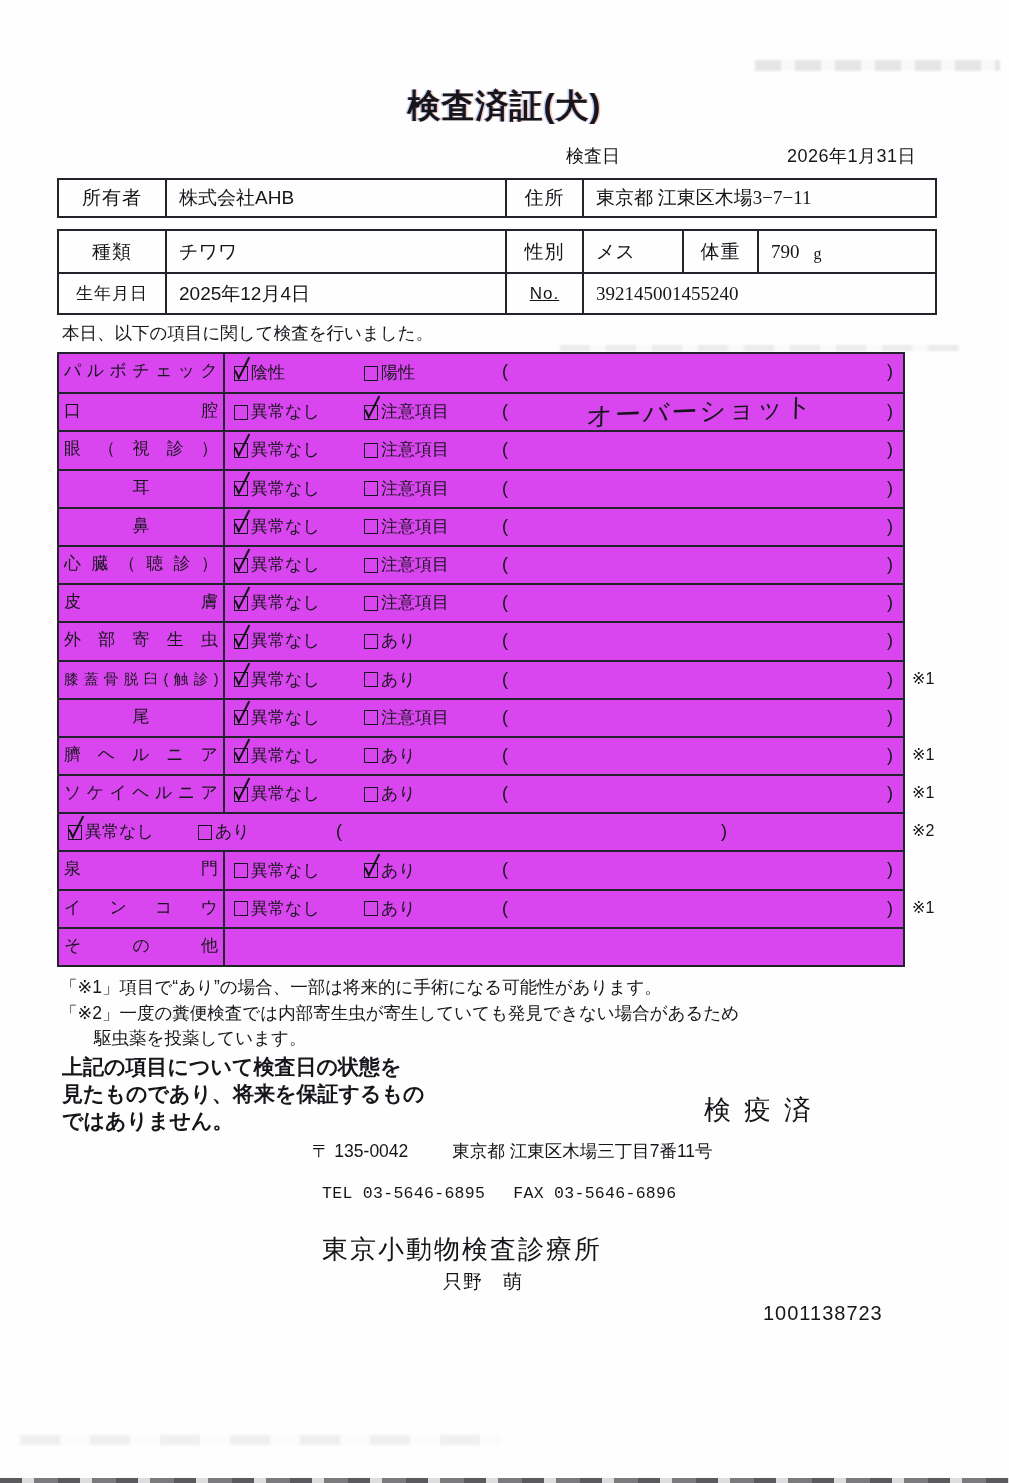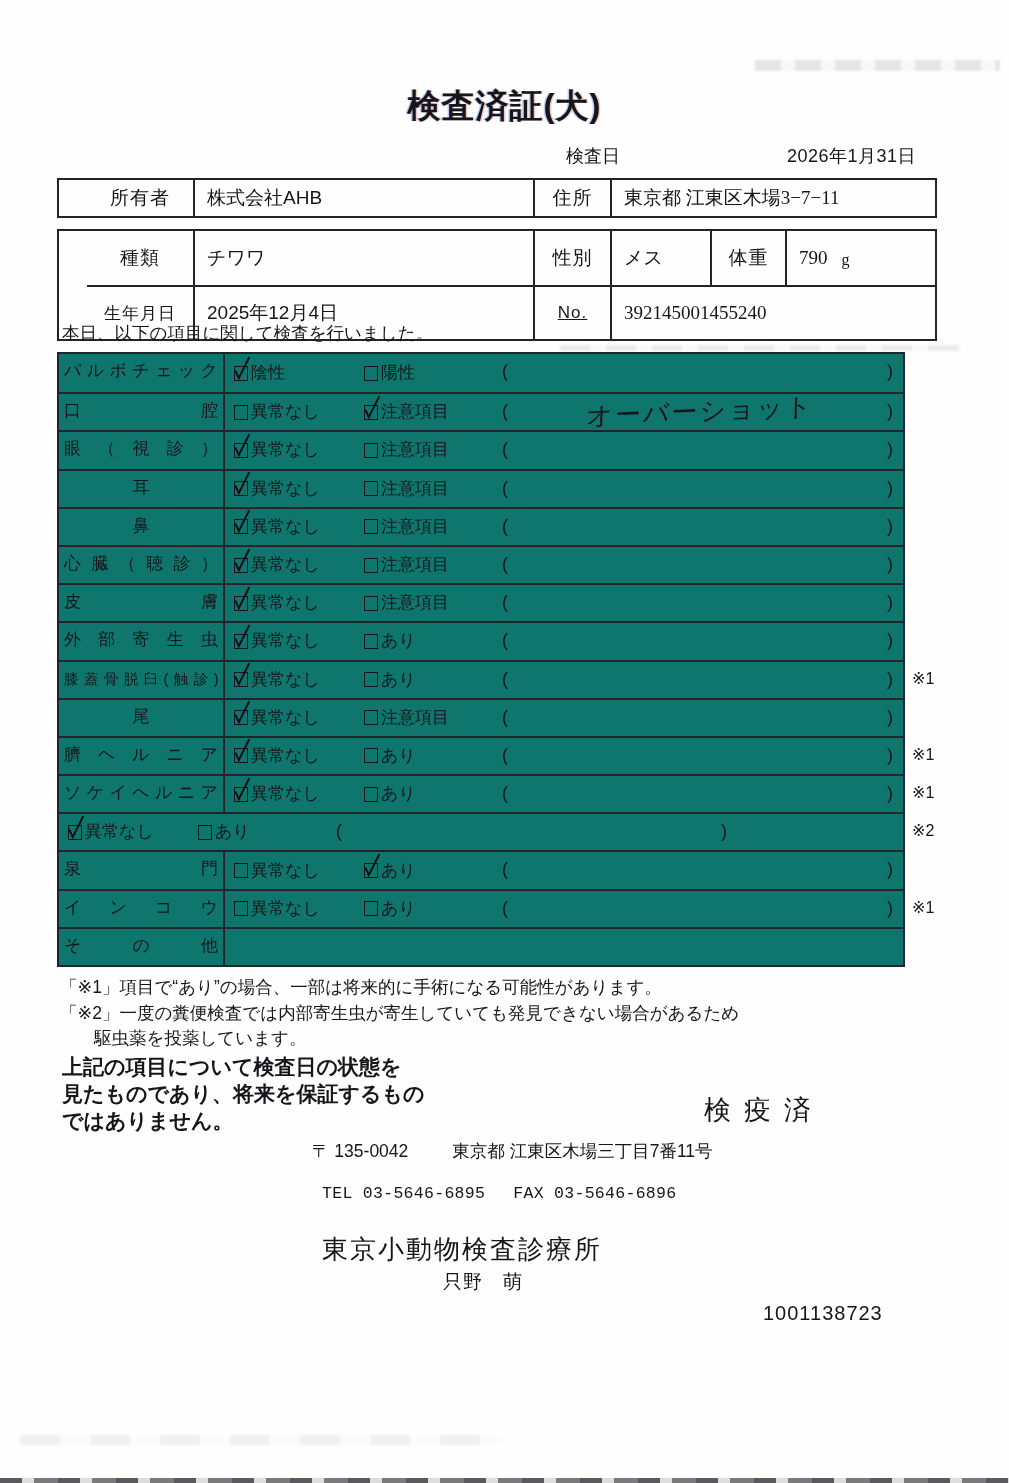--- a/index.html
+++ b/index.html
@@ -12,39 +12,39 @@
          font-size:33px;font-weight:600;letter-spacing:1px;
          text-shadow:1.4px 0 0 rgba(215,60,40,.28), -1.4px 0 0 rgba(40,80,215,.3);}
   .date-line{position:absolute;top:144px;left:0;width:100%;font-size:18px;}
   .date-label{position:absolute;left:566px;}
   .date-value{position:absolute;left:787px;letter-spacing:.5px;}
 
   
   .ftable{position:absolute;left:57px;width:880px;border:2.5px solid var(--ink);box-sizing:border-box;}
   .t-owner{top:178px;}
   .t-info{top:229px;}
-  .frow{display:flex;box-sizing:border-box;margin-left:28px;}
+  .frow{display:flex;box-sizing:border-box;}
   .t-owner .frow{height:36px;}
-  .t-info .frow{height:54px;}
+  .t-info .frow{height:41px;}
   .frow + .frow{border-top:2px solid var(--ink);}
   .fcell{box-sizing:border-box;display:flex;align-items:center;font-size:19px;overflow:hidden;}
   .fcell + .fcell{border-left:2px solid var(--ink);}
   .flabel{justify-content:center;letter-spacing:1px;}
   .fvalue{padding:0 12px;}
   .w1{width:106px;flex:none;} .w2{width:340px;flex:none;} .w3{width:77px;flex:none;}
   .w4{width:100px;flex:none;} .w5{width:75px;flex:none;} .wrest{flex:1;font-family:Liberation Serif, serif;}
   .weight-cell{padding-right:4px;}
   .weight-unit{font-size:16px;margin-left:14px;margin-top:4px;}
   .no-label{font-size:17px;text-decoration:underline;}
 
   .intro{position:absolute;left:62px;top:321px;font-size:17.5px;}
 
   
   .mtable{position:absolute;left:57px;top:352px;width:848px;border:2.5px solid var(--ink);
-          box-sizing:border-box;background:#0f766e;}
+          box-sizing:border-box;background:#d946ef;}
   .mrow{display:flex;height:38.2px;box-sizing:border-box;}
   .mrow + .mrow{border-top:2px solid var(--ink);}
   .mlabel{width:166px;flex:none;box-sizing:border-box;border-right:2px solid var(--ink);
           padding:0 5px;font-size:17px;line-height:34px;overflow:hidden;white-space:nowrap;
           text-align:justify;text-align-last:justify;text-justify:inter-character;}
   .mlabel.single{text-align-last:center;}
   .mlabel.small{font-size:14.5px;letter-spacing:-.5px;}
   .mcontent{flex:1;position:relative;font-size:17px;line-height:34px;}
   .opt{position:absolute;top:0;height:100%;display:flex;align-items:center;white-space:nowrap;}
   .opt1{left:9px;} .opt2{left:139px;}

